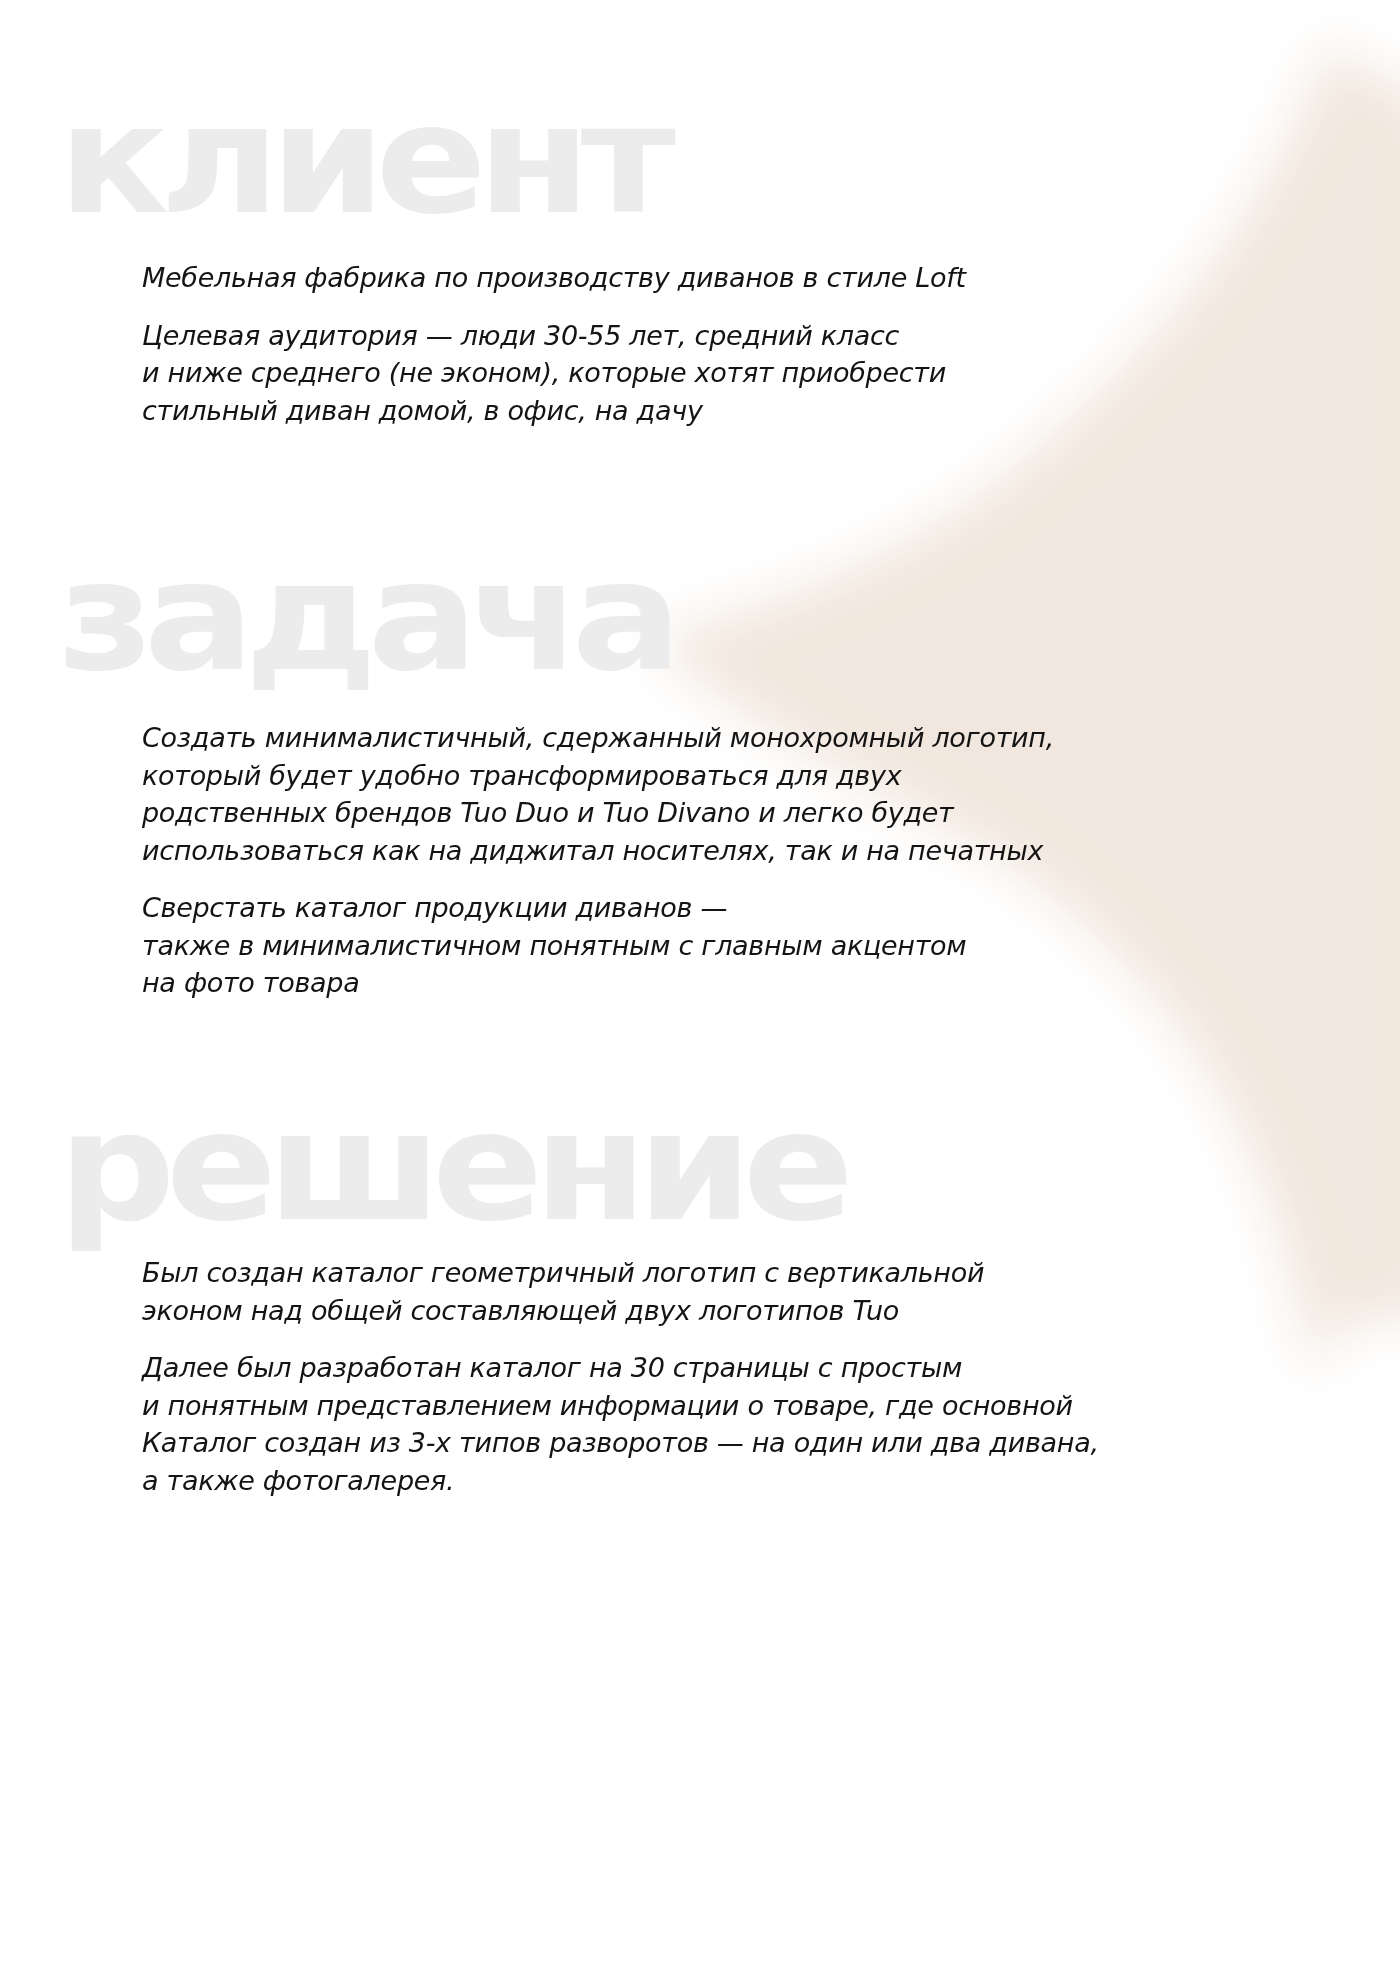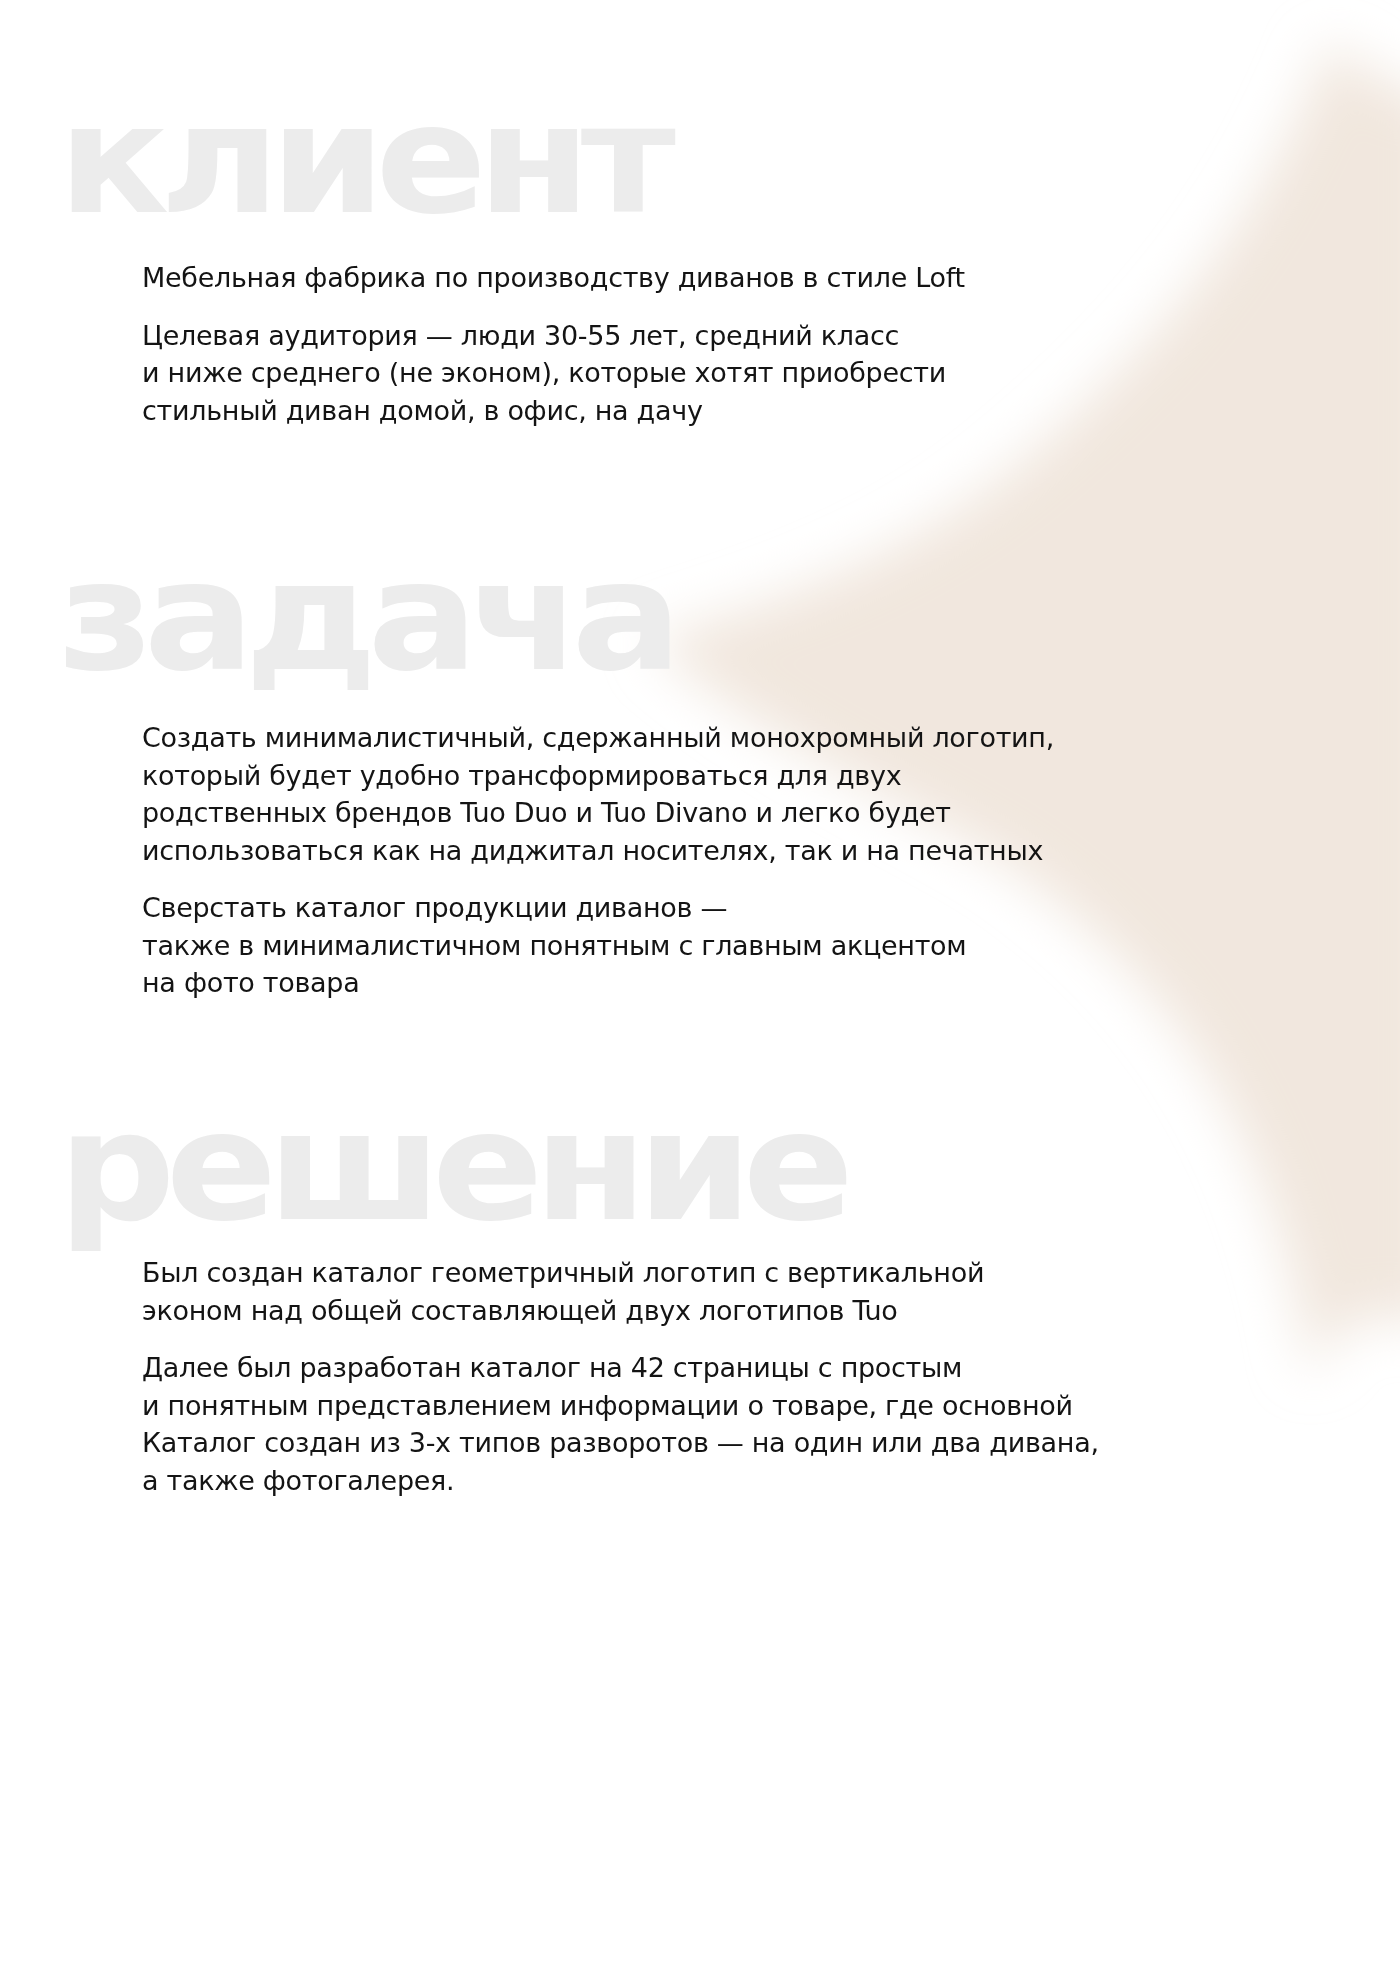--- a/index.html
+++ b/index.html
@@ -44,20 +44,21 @@
       left: 142px;
       z-index: 2;
       width: 1000px;
     }
     .para {
       margin: 0 0 20px 0;
       font-size: 27px;
       line-height: 37.5px;
       letter-spacing: -0.3px;
       white-space: nowrap;
+      font-style: italic;
     }
     .line {
       display: block;
     }
   </style>
 </head>
 <body>
 
 <svg class="bg-shape" viewBox="0 0 1400 1971" xmlns="http://www.w3.org/2000/svg">
   <defs>
@@ -102,18 +103,18 @@
   </p>
 </div>
 
 <h2 class="section-heading" style="top:1091px;">решение</h2>
 <div class="section-body" style="top:1254px;">
   <p class="para">
     <span class="line">Был создан каталог геометричный логотип с вертикальной</span>
     <span class="line">эконом над общей составляющей двух логотипов Tuo</span>
   </p>
   <p class="para">
-    <span class="line">Далее был разработан каталог на 42 страницы с простым</span>
+    <span class="line">Далее был разработан каталог на 30 страницы с простым</span>
     <span class="line">и понятным представлением информации о товаре, где основной</span>
     <span class="line">Каталог создан из 3-х типов разворотов — на один или два дивана,</span>
     <span class="line">а также фотогалерея.</span>
   </p>
 </div>
 
 </body></html>

